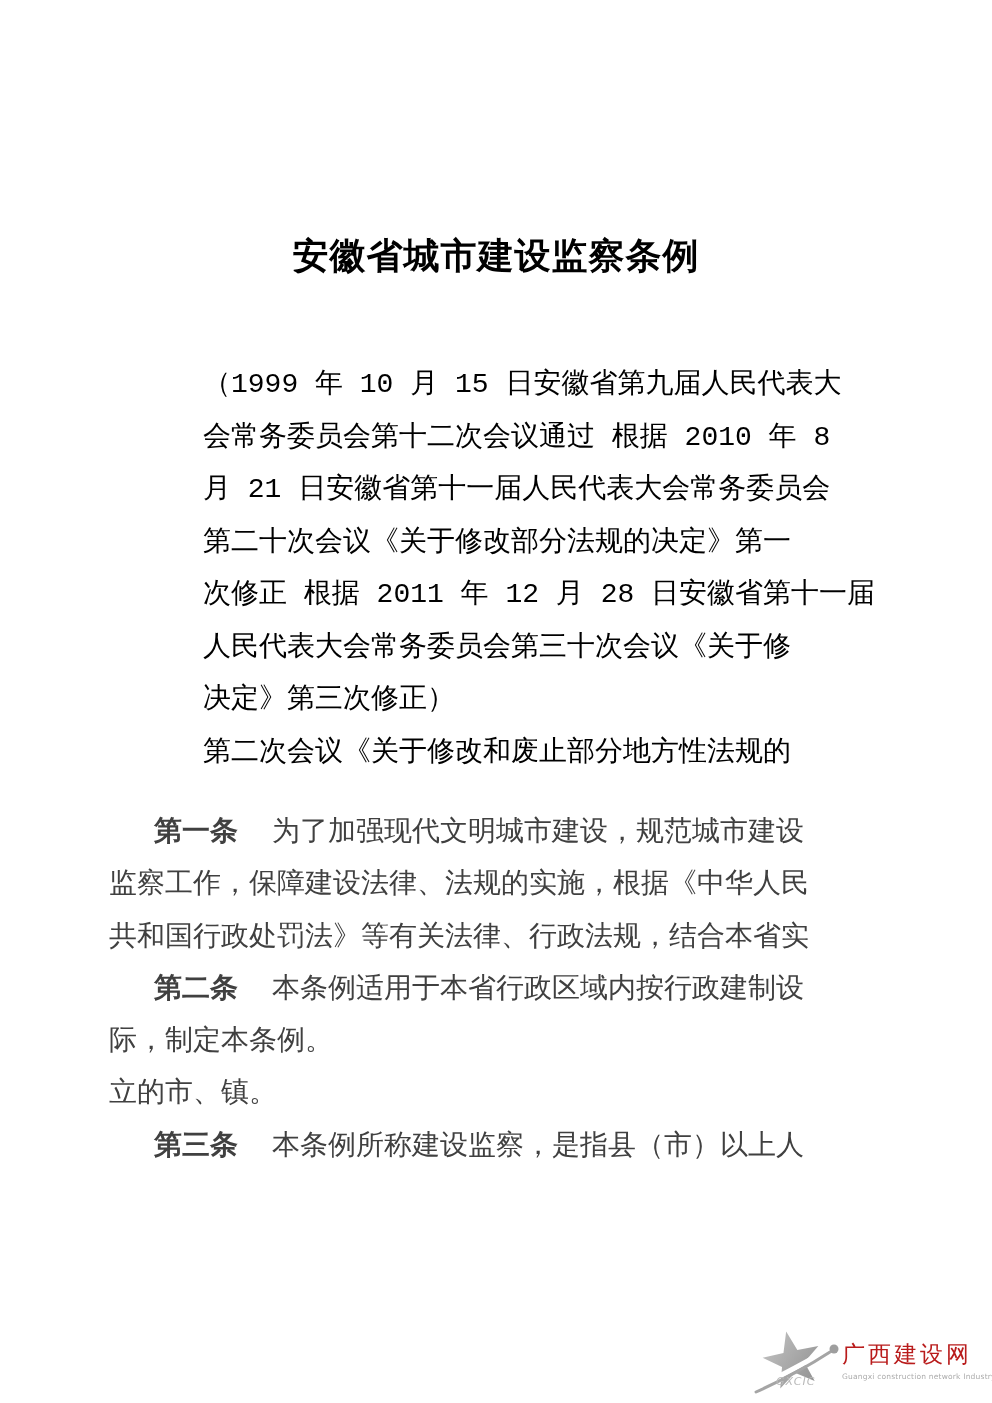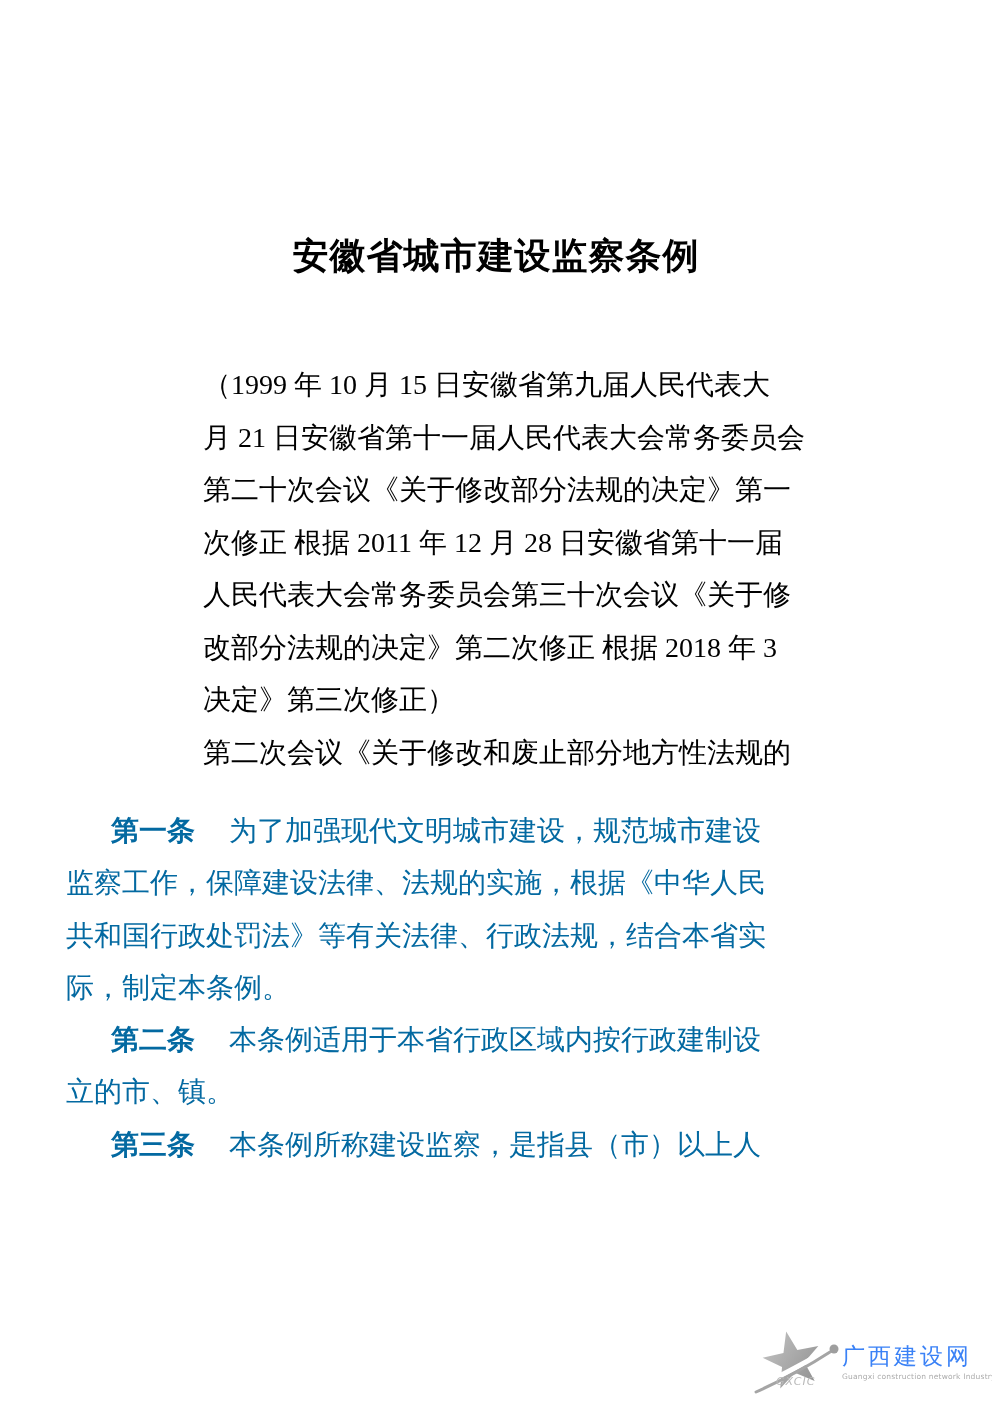--- a/index.html
+++ b/index.html
@@ -23,35 +23,35 @@
     font-size: 36px;
     line-height: 44px;
     font-weight: bold;
     text-align: center;
     letter-spacing: 1px;
     color: #000;
   }
   
   .preamble {
     margin: 81px 202px 0 203px;
-    font-family: Liberation Serif, serif;
+    font-family: Liberation Mono, monospace;
     font-size: 28px;
     color: #000;
   }
   .preamble .line {
     line-height: 52.5px;
     white-space: nowrap;
     text-align: left;
   }
   
   .articles {
-    margin: 26px 170px 0 66px;
+    margin: 26px 170px 0 109px;
     font-family: "DejaVu Serif", "Liberation Serif", serif;
     font-size: 28px;
-    color: #0369a1;
+    color: #404040;
   }
   .articles .line {
     line-height: 52.3px;
     white-space: nowrap;
     text-align: left;
   }
   .articles .line.first {
     padding-left: 45px;
   }
   .art-label {
@@ -82,60 +82,60 @@
     letter-spacing: 1px;
     color: #b9b9b9;
   }
   .wm-text {
     position: absolute;
     left: 92px;
     top: 16px;
     width: 144px;
   }
   .wm-cn {
-    font-family: Liberation Sans, sans-serif;
+    font-family: Liberation Mono, monospace;
     font-size: 23px;
     line-height: 26px;
     letter-spacing: 3px;
-    color: #3b82f6;
+    color: #b91c1c;
     white-space: nowrap;
   }
   .wm-en {
     margin-top: 3px;
     font-family: "DejaVu Sans", "Liberation Sans", sans-serif;
     font-size: 7.5px;
     letter-spacing: 0.2px;
     color: #ababab;
     white-space: nowrap;
   }
 </style>
 </head>
 <body>
 
 <div class="page">
 
   <h1 class="doc-title">安徽省城市建设监察条例</h1>
 
   <div class="preamble" id="preamble">
       <div class="line">（1999 年 10 月 15 日安徽省第九届人民代表大</div>
+      <div class="line">会常务委员会第十二次会议通过  根据 2010 年 8</div>
       <div class="line">月 21 日安徽省第十一届人民代表大会常务委员会</div>
       <div class="line">第二十次会议《关于修改部分法规的决定》第一</div>
       <div class="line">次修正  根据 2011 年 12 月 28 日安徽省第十一届</div>
       <div class="line">人民代表大会常务委员会第三十次会议《关于修</div>
-      <div class="line">改部分法规的决定》第二次修正  根据 2018 年 3</div>
       <div class="line">决定》第三次修正）</div>
       <div class="line">第二次会议《关于修改和废止部分地方性法规的</div>
     </div>
 
   <div class="articles" id="articles">
       <div class="line first"><b class="art-label">第一条</b><span>为了加强现代文明城市建设，规范城市建设</span></div>
       <div class="line">监察工作，保障建设法律、法规的实施，根据《中华人民</div>
       <div class="line">共和国行政处罚法》等有关法律、行政法规，结合本省实</div>
+      <div class="line first"><b class="art-label">第二条</b><span>本条例适用于本省行政区域内按行政建制设</span></div>
       <div class="line">际，制定本条例。</div>
-      <div class="line first"><b class="art-label">第二条</b><span>本条例适用于本省行政区域内按行政建制设</span></div>
       <div class="line">立的市、镇。</div>
       <div class="line first"><b class="art-label">第三条</b><span>本条例所称建设监察，是指县（市）以上人</span></div>
     </div>
 
   <div class="watermark">
     <svg class="wm-logo" width="92" height="68" viewBox="0 0 92 68">
       <defs>
         <linearGradient id="starGrad" x1="0" y1="0" x2="1" y2="1">
           <stop offset="0" stop-color="#c6c6c6"></stop>
           <stop offset="1" stop-color="#8d8d8d"></stop>

